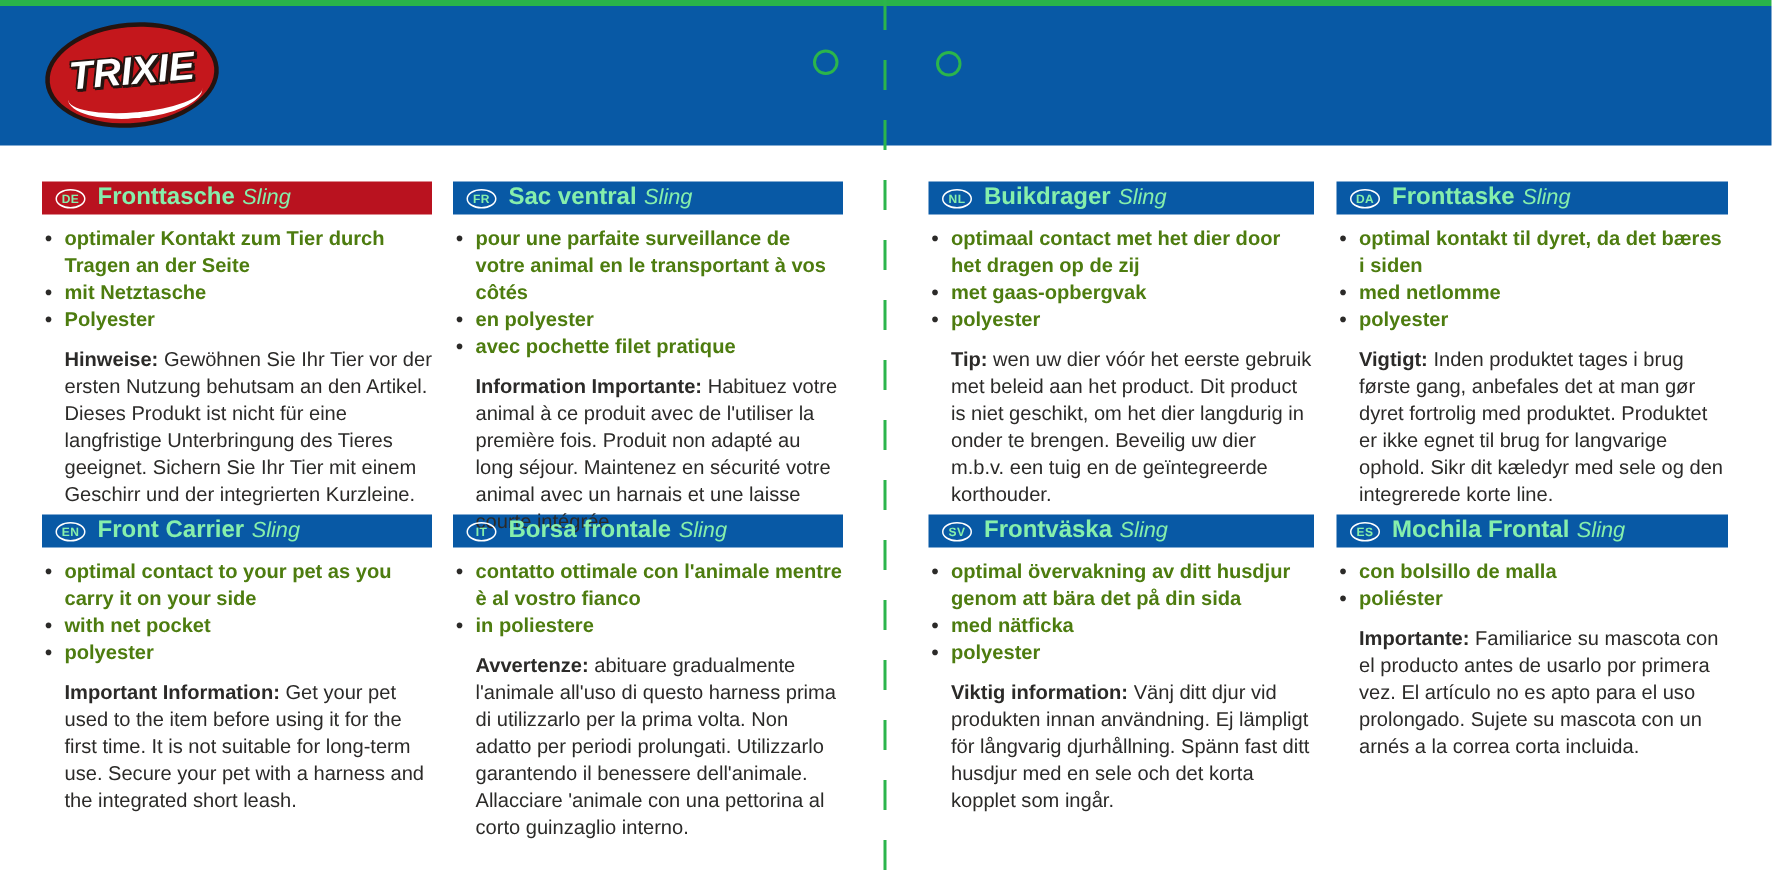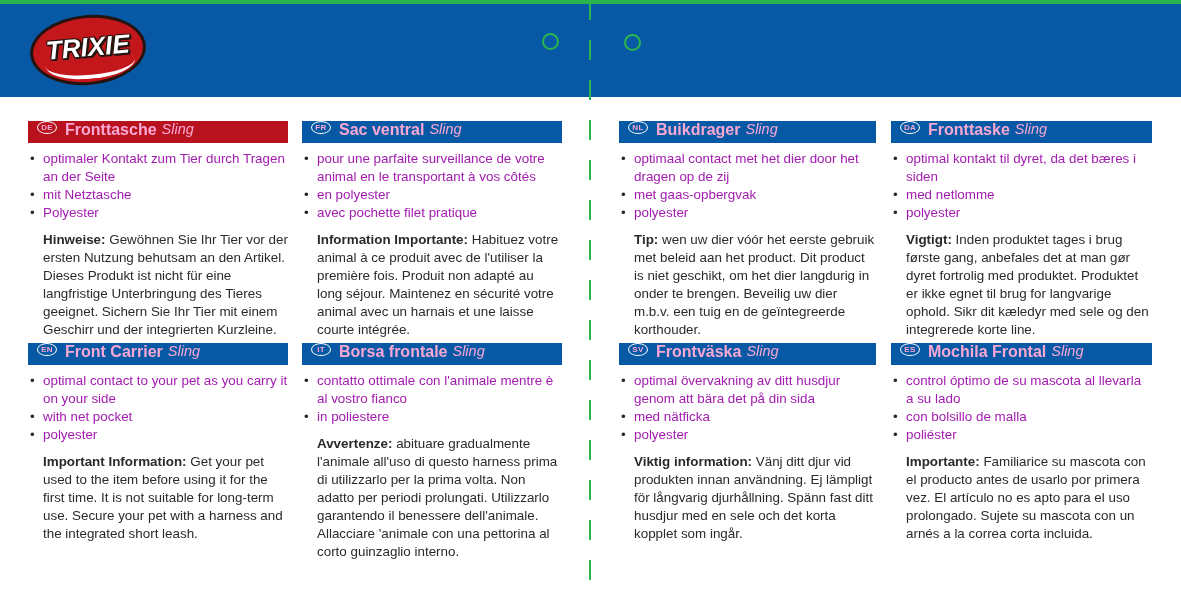--- a/index.html
+++ b/index.html
@@ -37,34 +37,34 @@
   .reg-circle.c1{left:542px;top:33px;}
   .reg-circle.c2{left:624px;top:34px;}
   
   .col{position:absolute;top:121px;}
   .col1{left:28px;width:260px;}
   .col2{left:302px;width:260px;}
   .col3{left:619px;width:257px;}
   .col4{left:891px;width:261px;}
   .block-top{height:222px;}
   .block-header{
-    height:22px;background:#0859a5;color:#f9a8d4;display:flex;
+    height:22px;background:#0859a5;color:#86efac;display:flex;align-items:center;
     padding:0 0 0 9px;box-sizing:border-box;width:100%;
   }
   .block-header.red{background:#b9121f;}
   .lang-badge{
     flex:0 0 auto;width:20px;height:13px;border:1.3px solid #ffffff;border-radius:50%;
     display:flex;align-items:center;justify-content:center;
     font-size:8px;font-weight:bold;letter-spacing:.3px;margin-right:8px;box-sizing:border-box;
   }
   .block-title{font-weight:bold;font-size:16px;white-space:nowrap;}
   .block-sub{font-style:italic;font-size:14.5px;margin-left:5px;white-space:nowrap;}
   .bullets{margin-top:7px;}
   .bullet{
-    position:relative;padding-left:15px;font-size:13.4px;line-height:18px;color:#a21caf;
+    position:relative;padding-left:15px;font-size:13.4px;line-height:18px;color:#4d7c0f;font-weight:bold;
   }
   .bullet::before{content:"•";position:absolute;left:2px;top:0;color:#2b2a28;}
   .note{margin-top:9px;padding-left:15px;font-size:13.4px;line-height:18px;color:#2b2a28;}
   .note b{font-weight:bold;}
 </style>
 </head>
 <body>
 
 <div class="top-frame"></div>
 <div class="banner">
@@ -198,21 +198,20 @@
       <span>Inden produktet tages i brug første gang, anbefales det at man gør dyret fortrolig med produktet. Produktet er ikke egnet til brug for langvarige ophold. Sikr dit kæledyr med sele og den integrerede korte line.</span>
     </div>
   </div>
   <div class="block-bottom">
     <div class="block-header">
       <span class="lang-badge">ES</span>
       <span class="block-title">Mochila Frontal</span>
       <span class="block-sub">Sling</span>
     </div>
     <div class="bullets">
-      <div class="bullet">control óptimo de su mascota al llevarla a su lado</div>
       <div class="bullet">con bolsillo de malla</div>
       <div class="bullet">poliéster</div>
     </div>
     <div class="note">
       <b>Importante:</b>
       <span>Familiarice su mascota con el producto antes de usarlo por primera vez. El artículo no es apto para el uso prolongado. Sujete su mascota con un arnés a la correa corta incluida.</span>
     </div>
   </div>
 </div>
 

